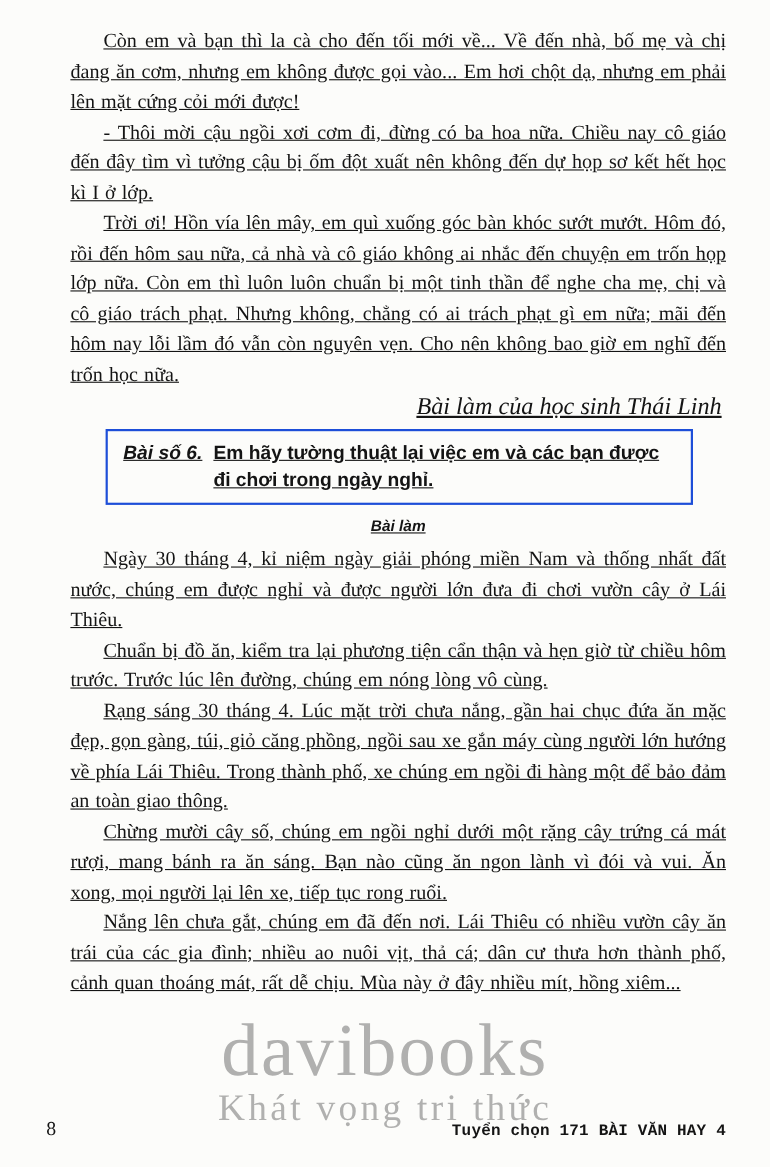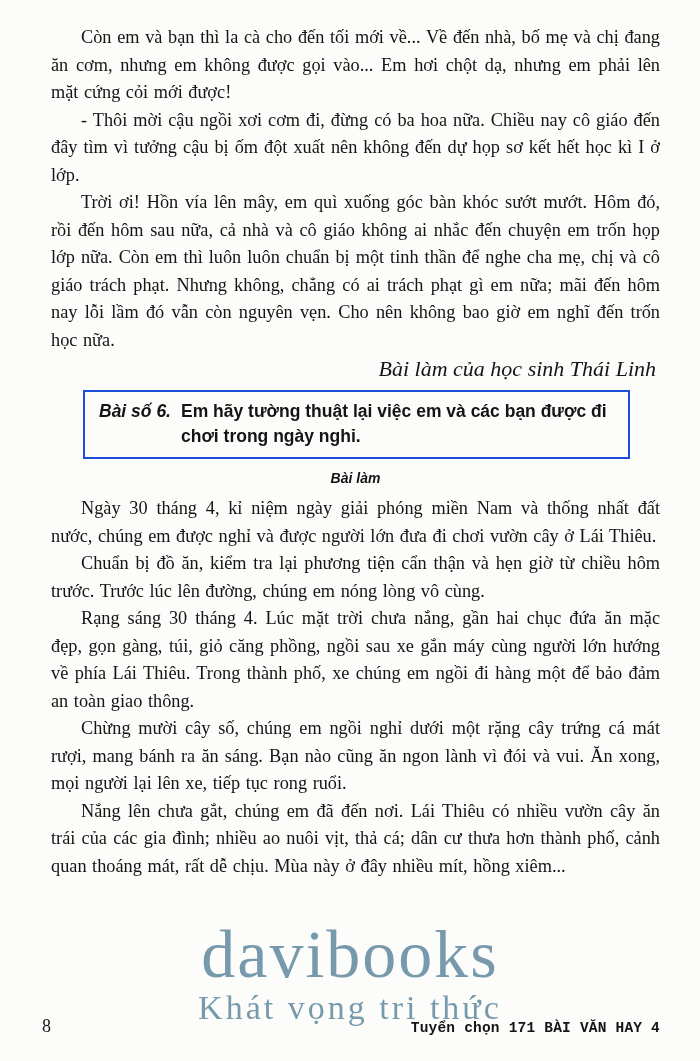--- a/index.html
+++ b/index.html
@@ -7,21 +7,22 @@
     width: 700px;
     height: 1061px;
     position: relative;
     background: #fcfcfa;
     color: #141414;
     font-family: "Liberation Serif", serif;
     overflow: hidden;
     margin: 0 auto;
   }
   .content {
-    padding: 24px 40px 0 51px;
+    padding: 24px 40px 0 64px;
+    text-decoration: underline;
   }
   p.para {
     margin: 0;
     text-align: justify;
     text-indent: 30px;
     font-size: 18.3px;
     line-height: 27.5px;
     word-spacing: 1px;
   }
   .signature {
@@ -74,21 +75,21 @@
     font-weight: bold;
     font-size: 14.5px;
     letter-spacing: 0.2px;
   }
   .watermark {
     position: absolute;
     left: 0;
     right: 0;
     top: 922px;
     text-align: center;
-    color: #0c4a6e;
+    color: #737373;
     opacity: 0.55;
     z-index: 3;
     pointer-events: none;
   }
   .wm-line1 {
     font-family: "Liberation Serif", serif;
     font-size: 68px;
     line-height: 64px;
     letter-spacing: 2px;
   }

